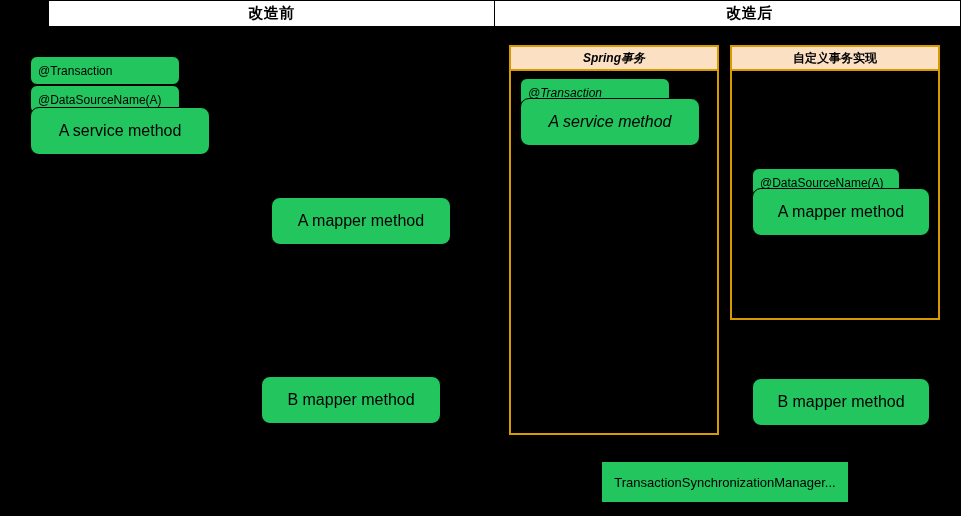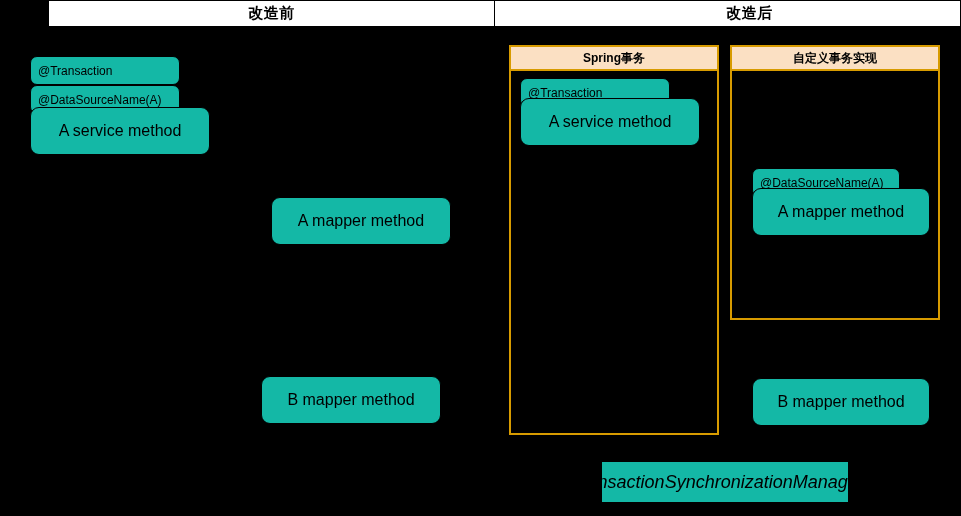--- a/index.html
+++ b/index.html
@@ -37,43 +37,42 @@
     letter-spacing: 0.5px;
     color: #000000;
     margin-left: 48px;
   }
   .header-cell.left  { width: 471px; }
   .header-cell.right { width: 490px; margin-left: -1px; padding-left: 44px; }
 
   
   .node {
     position: absolute;
-    background: #14b8a6;
+    background: #22c55e;
     border: 1px solid #000000;
     border-radius: 9px;
     box-sizing: border-box;
     display: flex;
     align-items: center;
     color: #000000;
   }
   .node.annot {
     border-radius: 7px;
     font-size: 12px;
     padding-left: 7px;
     justify-content: flex-start;
   }
   .node.method {
     font-size: 16px;
     justify-content: center;
   }
   .node.rect {
     border-radius: 0;
-    font-size: 18px;
+    font-size: 13px;
     justify-content: center;
-    font-style: italic;
   }
 
   
   .lane {
     position: absolute;
     border: 2px solid #d79b00;
     box-sizing: border-box;
     background: transparent;
   }
   .lane-title {
@@ -104,21 +103,21 @@
 <div class="node annot" style="left:30px; top:56px; width:150px; height:29px;">@Transaction</div>
 
 <div class="node annot" style="left:30px; top:85px; width:150px; height:29px;">@DataSourceName(A)</div>
 
 <div class="node method" style="left:30px; top:107px; width:180px; height:48px;">A service method</div>
 
 <div class="node method" style="left:271px; top:197px; width:180px; height:48px;">A mapper method</div>
 
 <div class="node method" style="left:261px; top:376px; width:180px; height:48px;">B mapper method</div>
 
-<div class="lane" style="left:509px; top:45px; width:210px; height:390px;">
+<div class="lane" style="left:509px; top:45px; width:210px; height:390px;font-style:italic;">
   <div class="lane-title">Spring事务</div>
   <div class="lane-body">
     <div class="node annot" style="left:9px; top:7px; width:150px; height:29px;">@Transaction</div>
     <div class="node method" style="left:9px; top:27px; width:180px; height:48px;">A service method</div>
   </div>
 </div>
 
 <div class="lane" style="left:730px; top:45px; width:210px; height:275px;">
   <div class="lane-title">自定义事务实现</div>
   <div class="lane-body">

